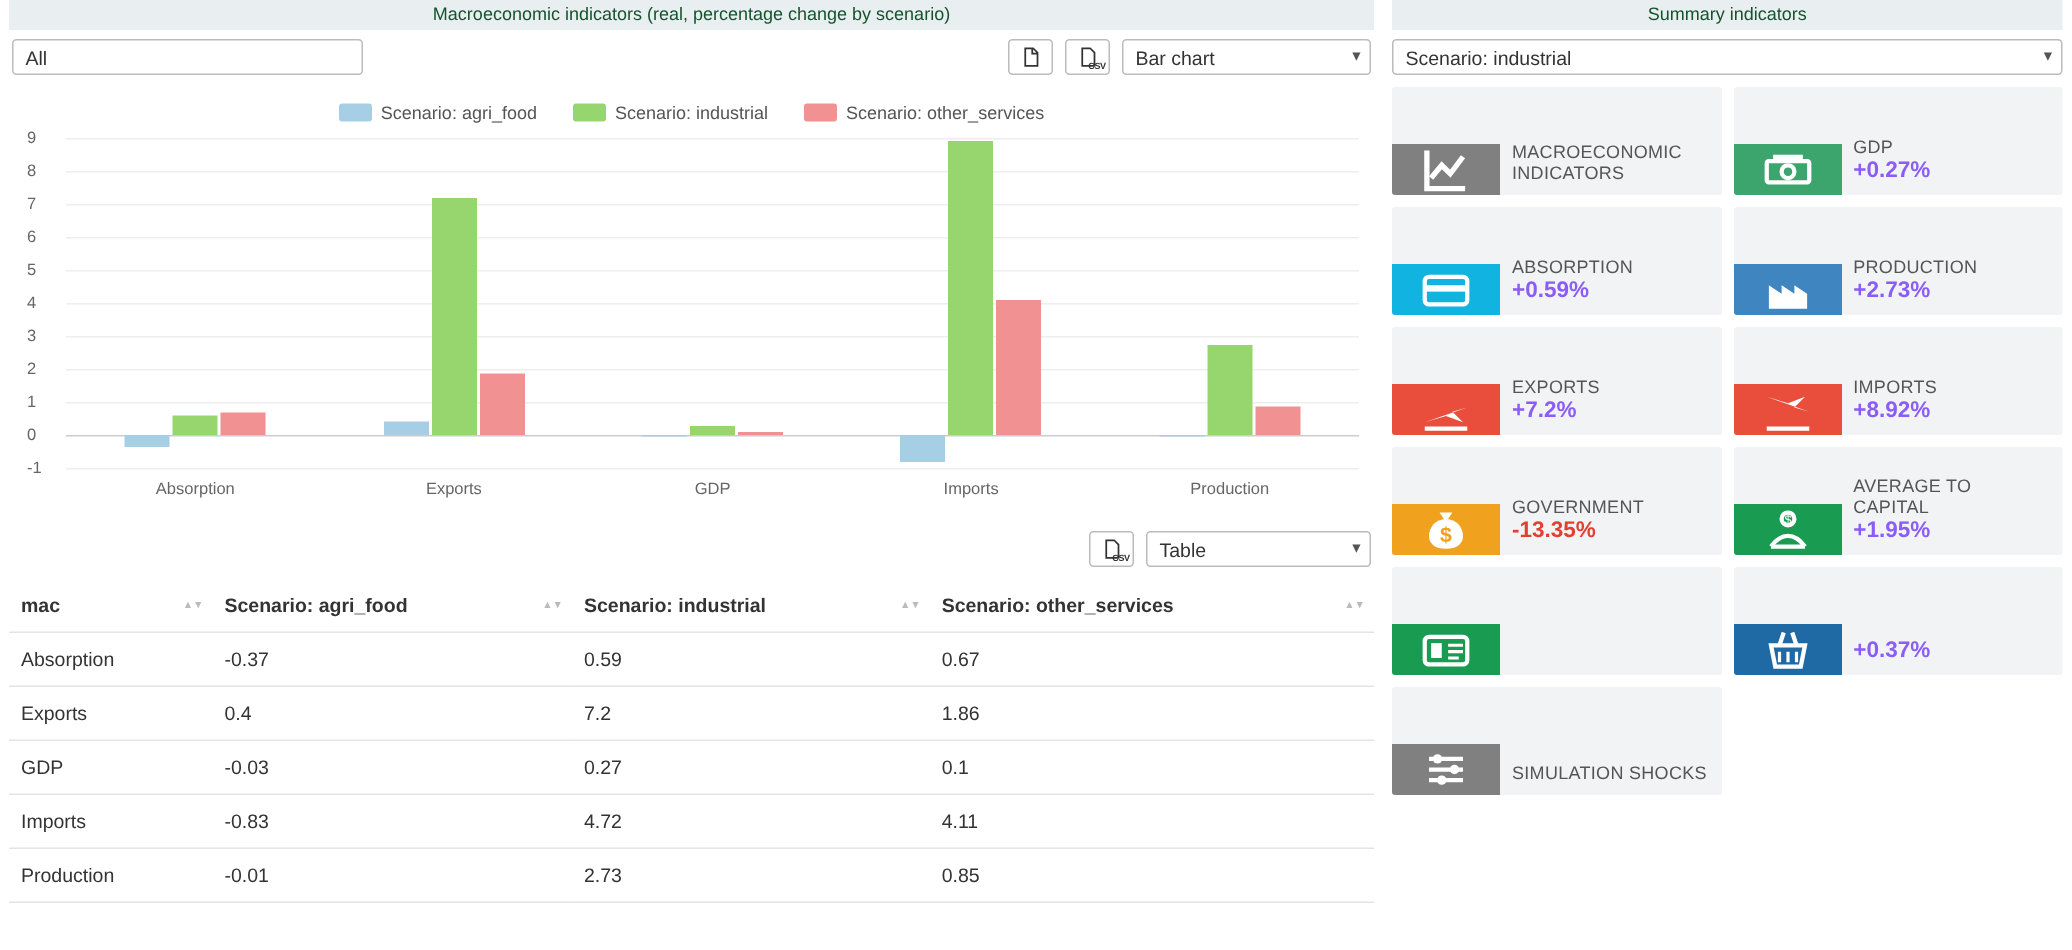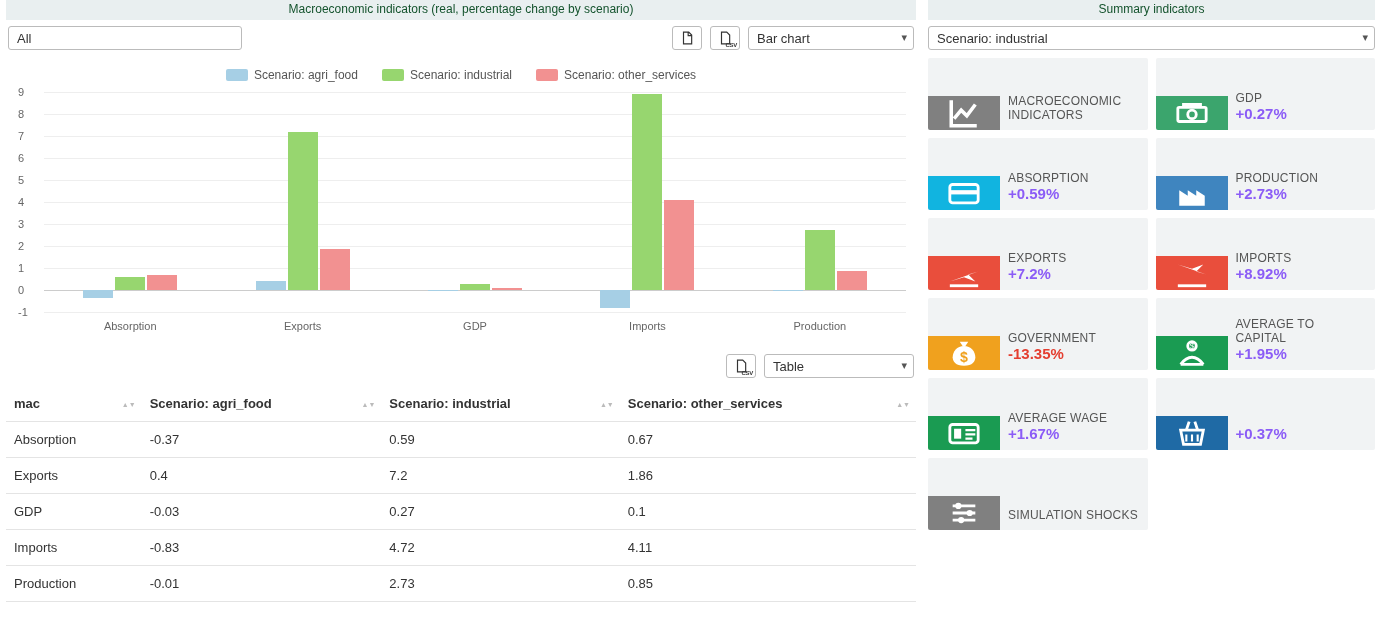--- a/index.html
+++ b/index.html
@@ -381,24 +381,20 @@
           </div>
         </div>
         <div class="card">
           <div class="icon c-green3">
             <svg viewBox="0 0 24 24">
               <rect x="2" y="6" width="20" height="13" rx="2" fill="none" stroke="#fff" stroke-width="2"></rect>
               <rect x="5" y="9" width="5" height="7" fill="#fff"></rect>
               <path d="M13 10h7M13 13h7M13 16h5" stroke="#fff" stroke-width="1.5"></path>
             </svg>
           </div>
-          <div class="body">
-            <div class="label">AVERAGE WAGE</div>
-            <div class="value">+1.67%</div>
-          </div>
         </div>
         <div class="card">
           <div class="icon c-blue2">
             <svg viewBox="0 0 24 24">
               <path d="M4 10h16l-2 10H6z" fill="none" stroke="#fff" stroke-width="2"></path>
               <path d="M8 10l2-6M16 10l-2-6" stroke="#fff" stroke-width="2"></path>
               <path d="M8 13v5M12 13v5M16 13v5" stroke="#fff" stroke-width="1.5"></path>
             </svg>
           </div>
           <div class="body">

